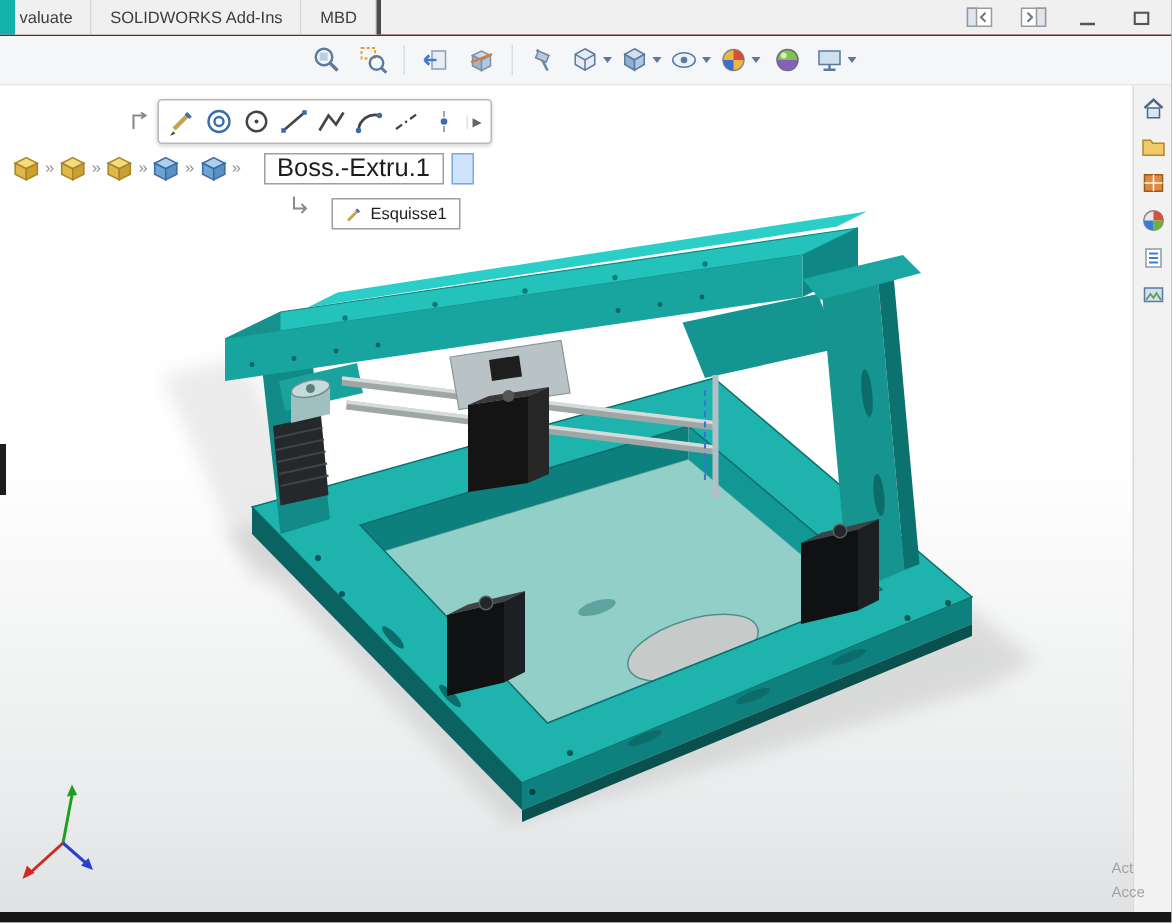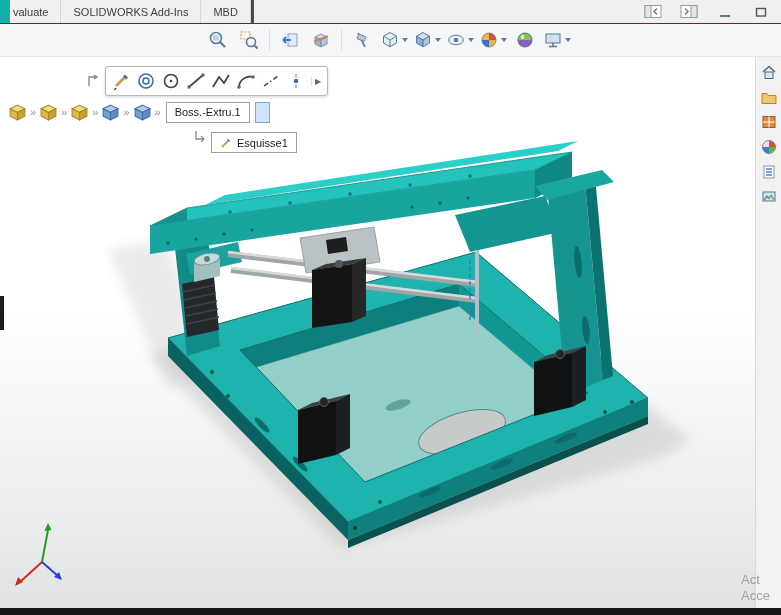--- a/index.html
+++ b/index.html
@@ -42,32 +42,32 @@
   .ctxbar{position:absolute;top:9px;left:86px;display:flex;align-items:center;gap:5px;z-index:5;}
   .ctxbox{display:flex;align-items:center;background:#fff;border:1px solid #b9b9b9;
           border-radius:3px;padding:2px 3px;gap:1px;box-shadow:0 1px 3px rgba(0,0,0,.18);}
   .cicon{width:24px;height:24px;display:flex;align-items:center;justify-content:center;border-radius:2px;}
   .flyout{font-size:8px;color:#666;padding:0 3px;border-left:1px solid #e0e0e0;margin-left:2px;}
 
   
   .crumbs{position:absolute;top:44px;left:8px;display:flex;align-items:center;height:22px;z-index:5;}
   .chip{display:flex;align-items:center;}
   .chev{font-size:11px;color:#8f8f8f;margin:0 3px;}
-  .crumb-text{border:1px solid #9aa0a6;background:#fff;padding:1px 8px;font-size:11px;
-              color:#1d1d1d;height:17px;display:flex;align-items:center;margin-left:2px;}
+  .crumb-text{border:1px solid #9aa0a6;background:#fff;padding:1px 8px;font-size:17px;
+              color:#1d1d1d;height:17px;display:flex;align-items:center;margin-left:12px;}
   .crumb-selected{width:13px;height:19px;background:#cfe4fb;border:1px solid #7aa9e0;margin-left:5px;}
 
   
-  .sketchrow{position:absolute;top:72px;left:193px;display:flex;align-items:flex-start;gap:4px;z-index:5;}
+  .sketchrow{position:absolute;top:72px;left:193px;display:flex;align-items:flex-start;gap:14px;z-index:5;}
   .sketchbox{border:1px solid #9aa0a6;background:#fff;height:19px;padding:0 8px;font-size:11px;
              color:#1d1d1d;display:flex;align-items:center;gap:5px;margin-top:3px;}
 
   
   .triad{position:absolute;left:12px;bottom:16px;z-index:4;}
-  .watermark{position:absolute;right:0;bottom:11px;width:40px;color:#a2a2a2;font-size:13px;
+  .watermark{position:absolute;right:0;bottom:11px;width:40px;color:#a2a2a2;font-size:10px;
              line-height:16px;white-space:nowrap;overflow:hidden;z-index:6;}
 </style>
 </head>
 <body>
 
 <div id="app">
 
   <div class="tabbar">
     <div class="corner-accent"></div>
     <div class="tab cut">

